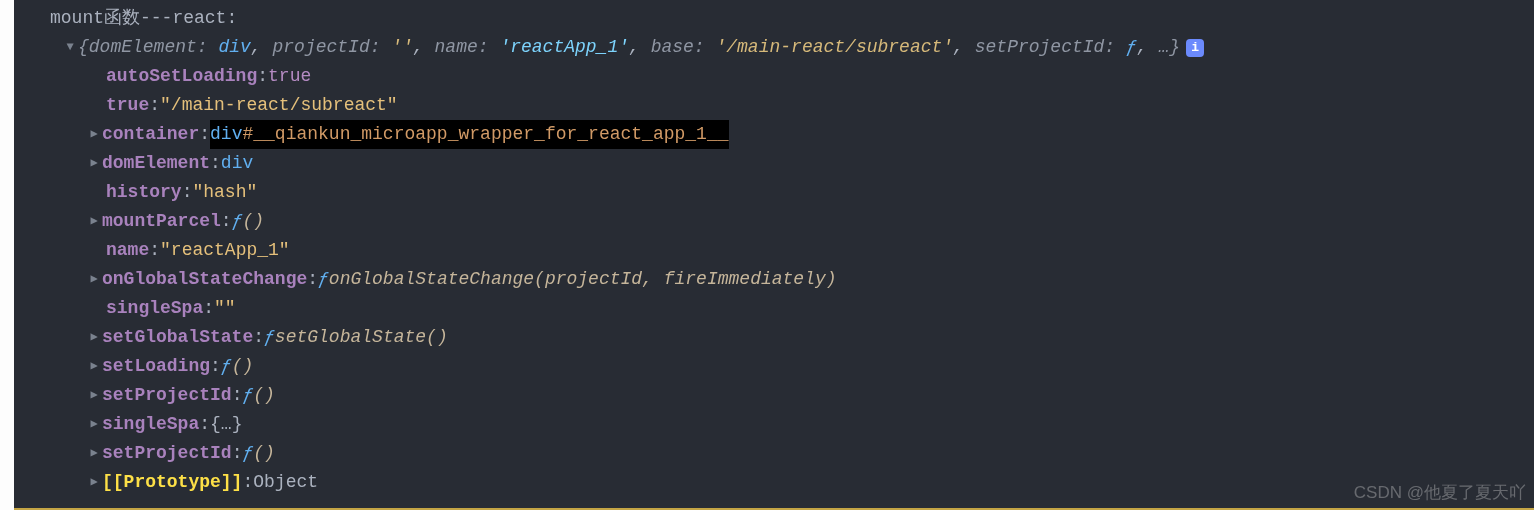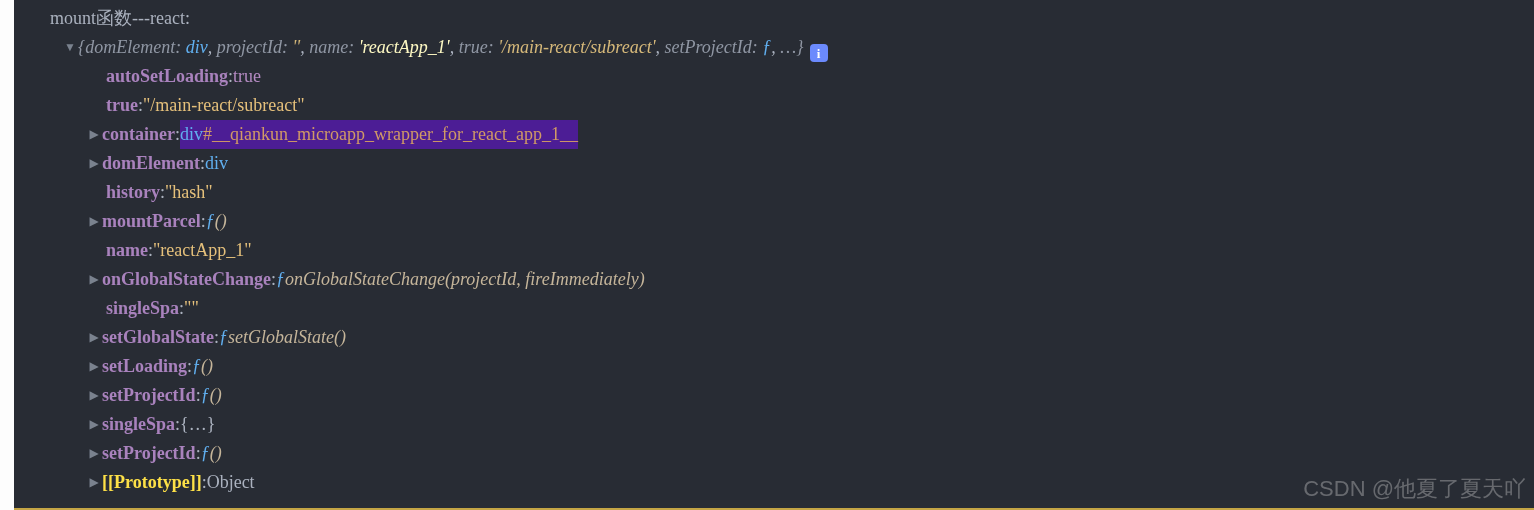--- a/index.html
+++ b/index.html
@@ -14,22 +14,21 @@
       position: relative;
     }
     .console {
       padding: 4px 0 0 0;
     }
     .line {
       white-space: nowrap;
       line-height: 29px;
       height: 29px;
       display: flex;
-      align-items: flex-end;
-      font-family: Liberation Serif, serif;
+      align-items: center;
     }
     .arrow {
       display: inline-block;
       width: 12px;
       text-align: center;
       color: #7a828e;
       font-size: 12px;
       margin-right: 2px;
       cursor: pointer;
     }
@@ -46,41 +45,41 @@
     .blue-italic { color: #61afef; font-style: italic; }
     .string { color: #e5c07b; }
     .bool { color: #b58bc3; }
     .func-f { color: #61afef; font-style: italic; }
     .func-sig { color: #c5b59a; font-style: italic; }
     .dim { color: #abb2bf; }
     .grey-italic { color: #8f96a3; font-style: italic; }
     .comma { color: #abb2bf; font-style: italic; }
     .key-purple { color: #a982bd; font-weight: bold; }
     .key-dim { color: #fde047; font-weight: bold; }
-    .highlight { background: #4c1d95; }
+    .highlight { background: #000000; }
     .info-icon {
       display: inline-flex;
       width: 18px;
       height: 18px;
       background: #6b8afd;
       color: #fff;
       border-radius: 4px;
       font-weight: bold;
       font-style: normal;
       font-size: 13px;
       align-items: center;
       justify-content: center;
       margin-left: 6px;
     }
     .watermark {
       position: absolute;
       right: 8px;
       bottom: 6px;
       color: rgba(220,220,220,0.35);
-      font-size: 22px;
+      font-size: 17px;
       font-family: sans-serif;
     }
     .bottom-border {
       position: absolute;
       bottom: 0;
       left: 14px;
       right: 0;
       height: 2px;
       background: #c4a545;
     }
@@ -107,23 +106,23 @@
     <span class="spacer s2"></span>
     <span class="arrow arrow-down"></span>
     <span class="grey-italic">{</span>
     <span class="grey-italic">domElement:</span>&nbsp;
     <span class="blue-italic">div</span>
     <span class="comma">,</span>&nbsp;
     <span class="grey-italic">projectId:</span>&nbsp;
     <span class="grey-italic" style="color:#d6b97a;">''</span>
     <span class="comma">,</span>&nbsp;
     <span class="grey-italic">name:</span>&nbsp;
-    <span class="grey-italic" style="color:#fef9c3;">'reactApp_1'</span>
-    <span class="comma">,</span>&nbsp;
-    <span class="grey-italic">true:</span>&nbsp;
+    <span class="grey-italic" style="color:#7dd3fc;">'reactApp_1'</span>
+    <span class="comma">,</span>&nbsp;
+    <span class="grey-italic">base:</span>&nbsp;
     <span class="grey-italic" style="color:#d6b97a;">'/main-react/subreact'</span>
     <span class="comma">,</span>&nbsp;
     <span class="grey-italic">setProjectId:</span>&nbsp;
     <span class="blue-italic">ƒ</span>
     <span class="comma">,</span>&nbsp;
     <span class="grey-italic">…}</span>
     <span class="info-icon">i</span>
   </div>
 
   <div class="line">

